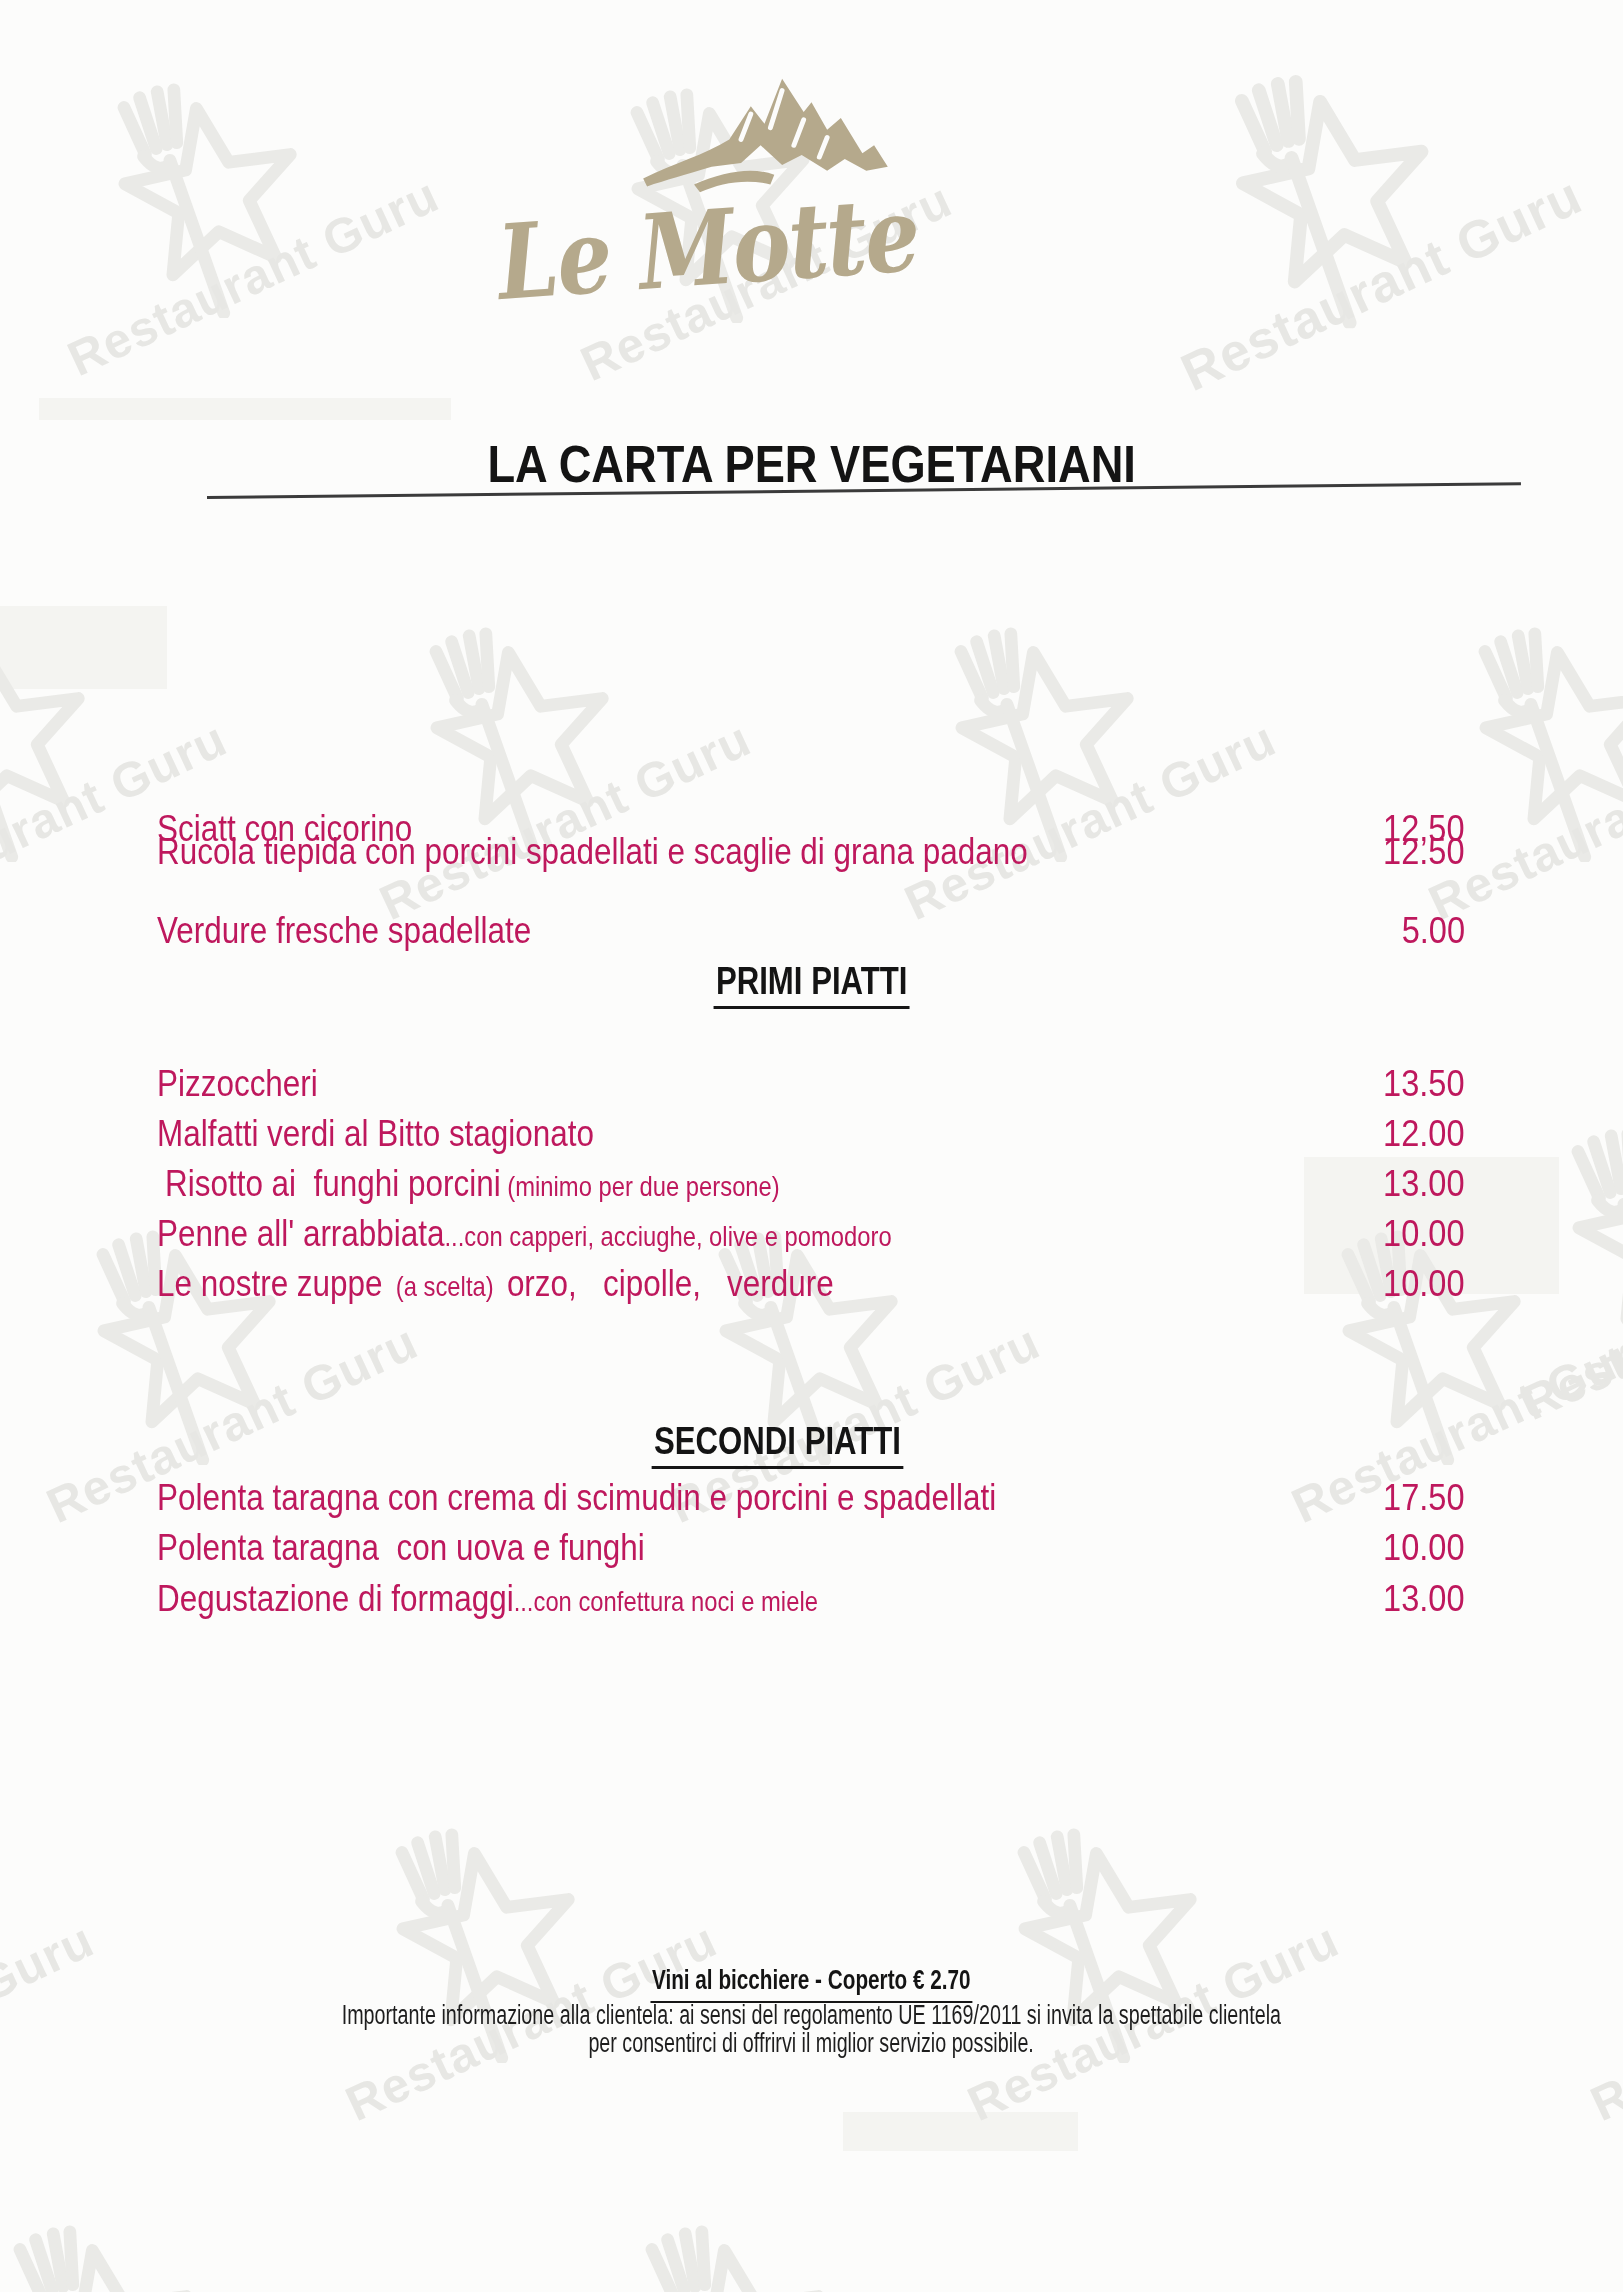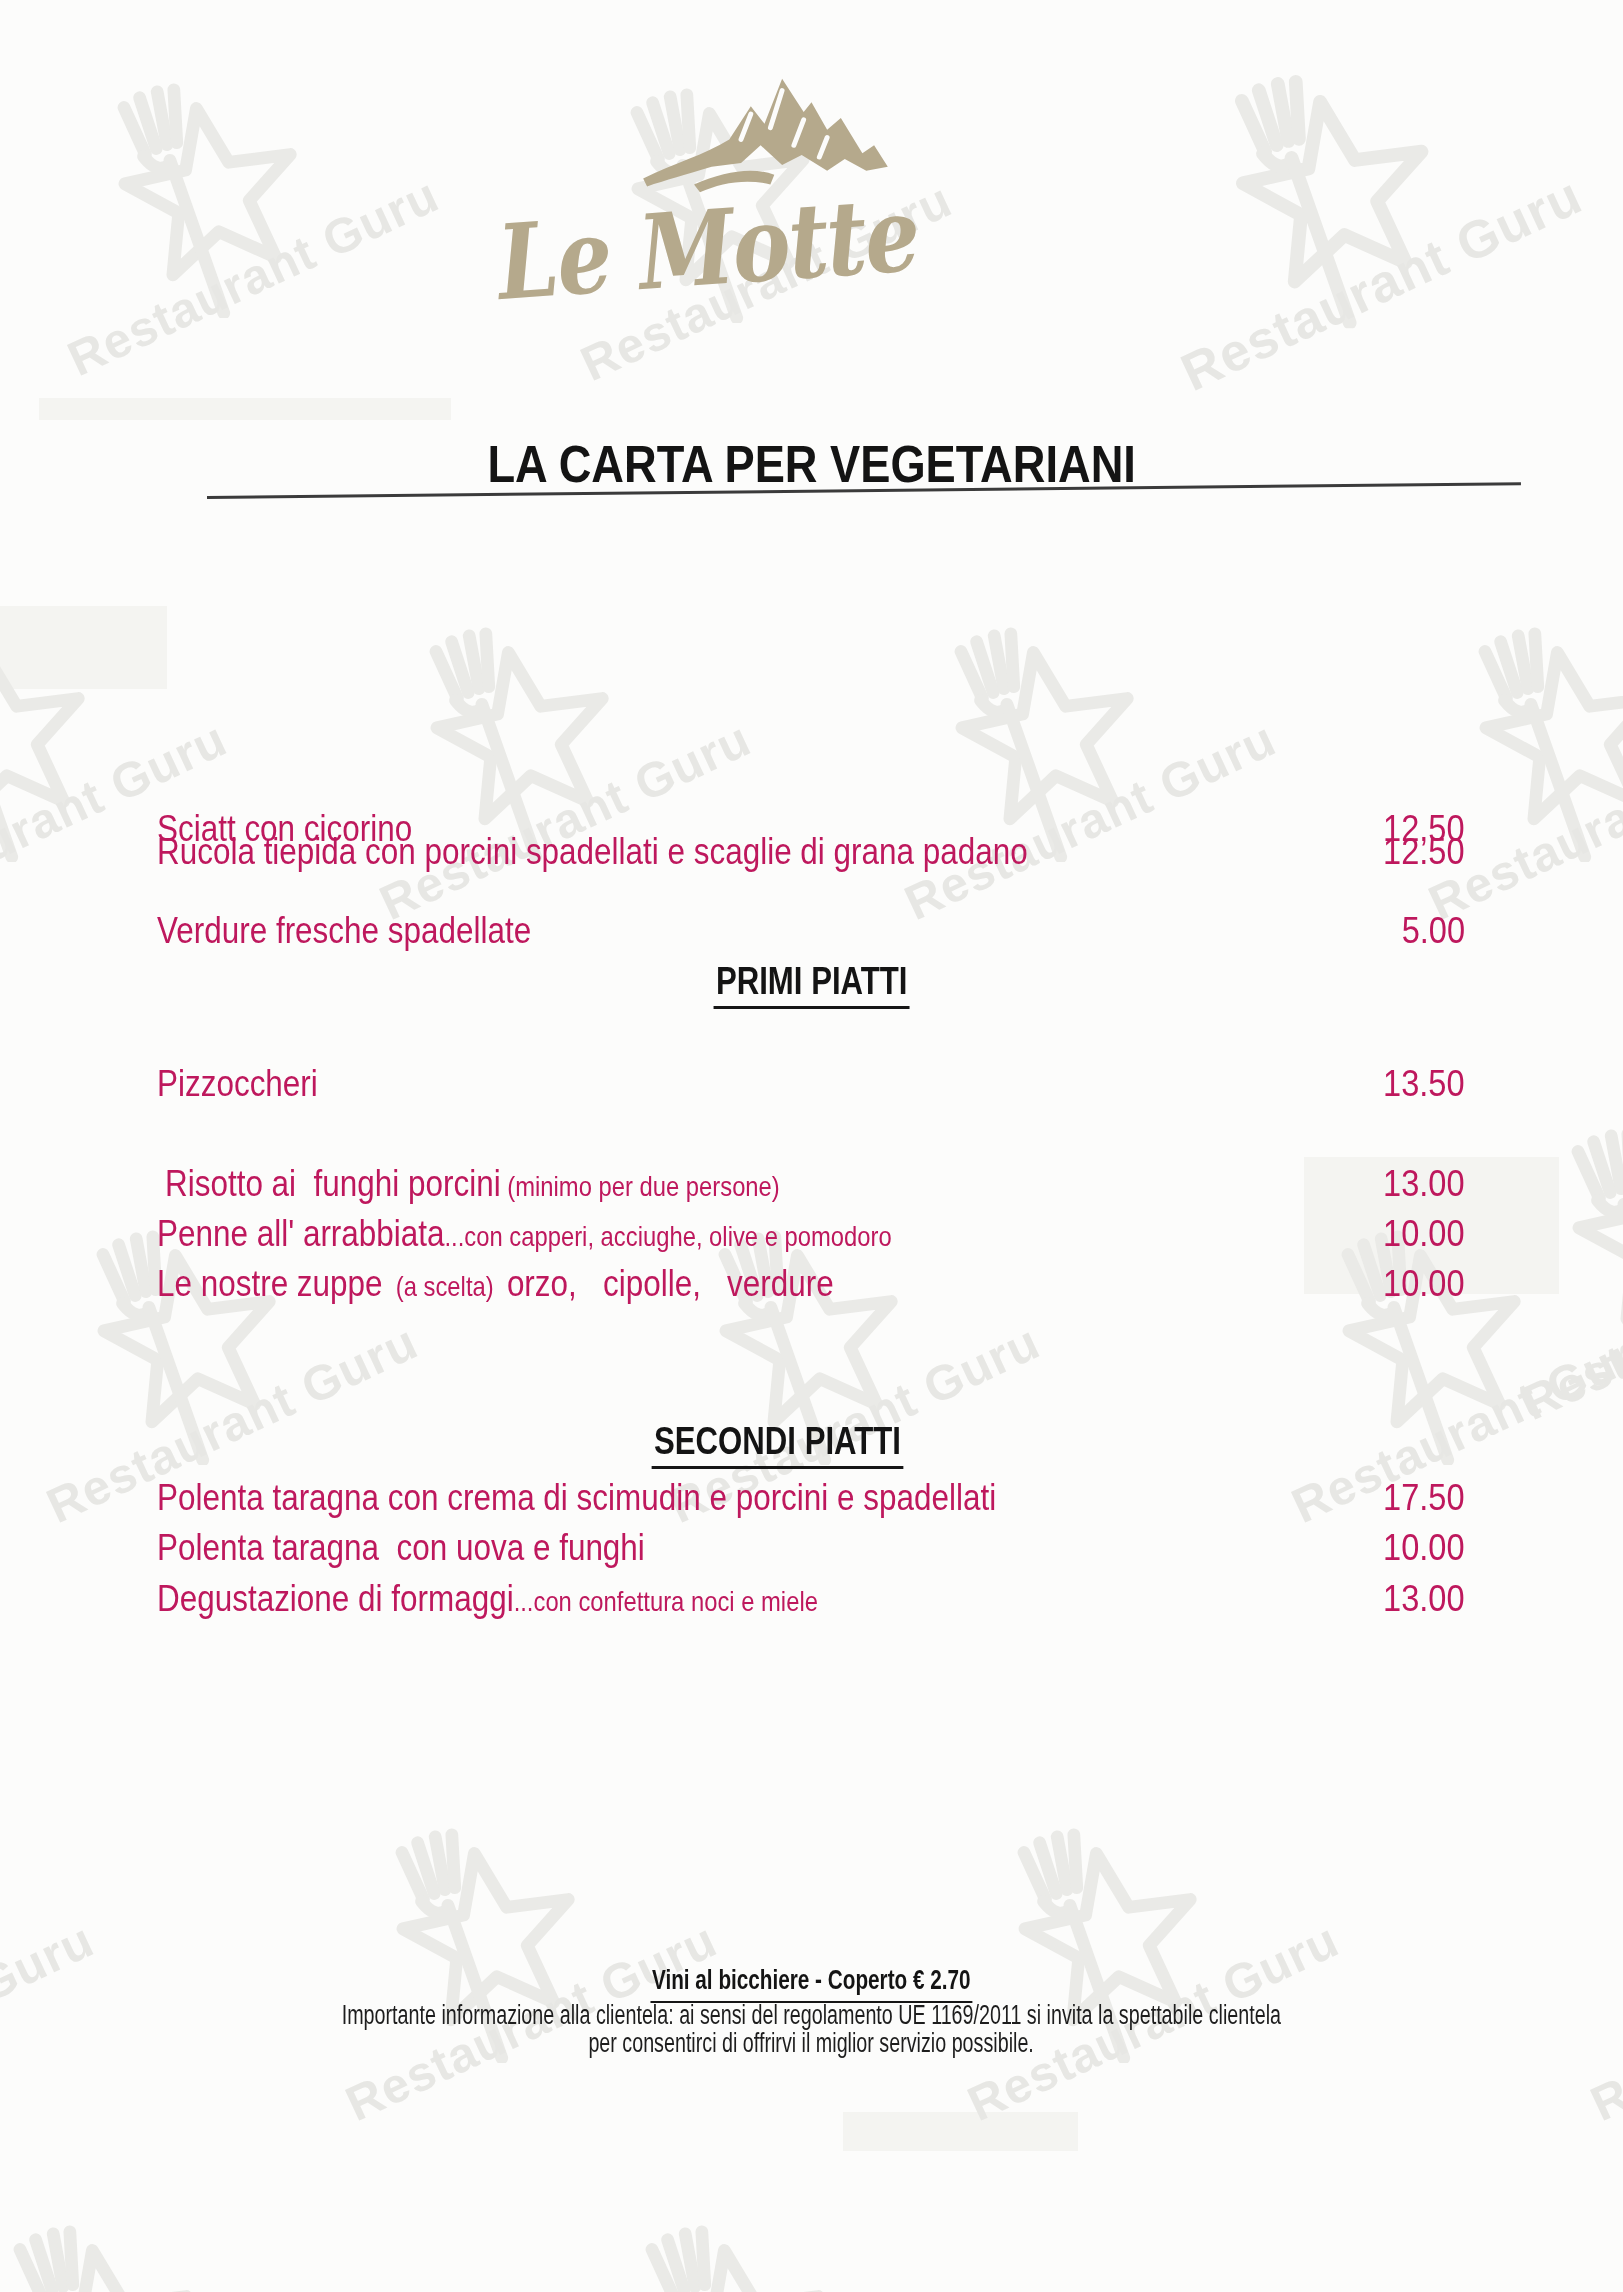--- a/index.html
+++ b/index.html
@@ -362,20 +362,24 @@
   </div>
 
   <div class="hdr" style="top:959px;">
     <span>PRIMI PIATTI</span>
   </div>
 
   <div class="row" style="top:1058px;">
     <span class="nm">Pizzoccheri</span>
     <span class="price">13.50</span>
   </div>
+  <div class="row" style="top:1108px;">
+    <span class="nm">Malfatti verdi al Bitto stagionato</span>
+    <span class="price">12.00</span>
+  </div>
   <div class="row" style="top:1158px;margin-left:8px;">
     <span class="nm"><span>Risotto ai  funghi porcini</span><span class="small"> (minimo per due persone)</span></span>
     <span class="price">13.00</span>
   </div>
   <div class="row" style="top:1208px;">
     <span class="nm"><span>Penne all' arrabbiata</span><span class="small">...con capperi, acciughe, olive e pomodoro</span></span>
     <span class="price">10.00</span>
   </div>
   <div class="row" style="top:1258px;">
     <span class="nm"><span>Le nostre zuppe</span><span class="small">  (a scelta)  </span><span>orzo,   cipolle,   verdure</span></span>

